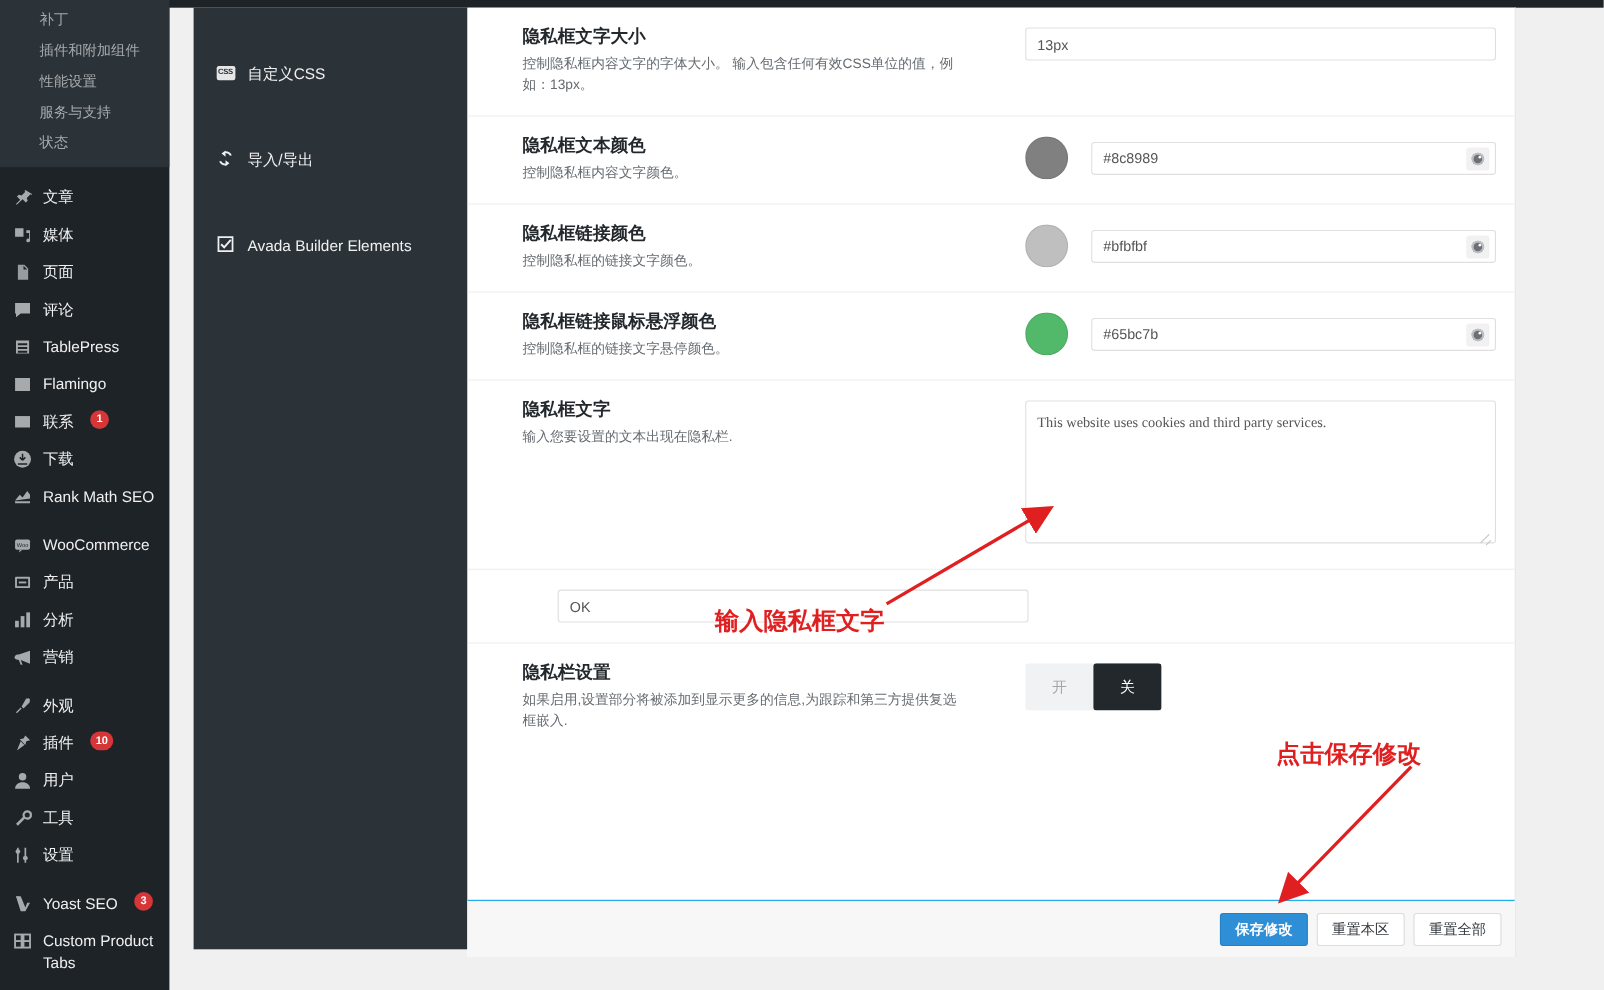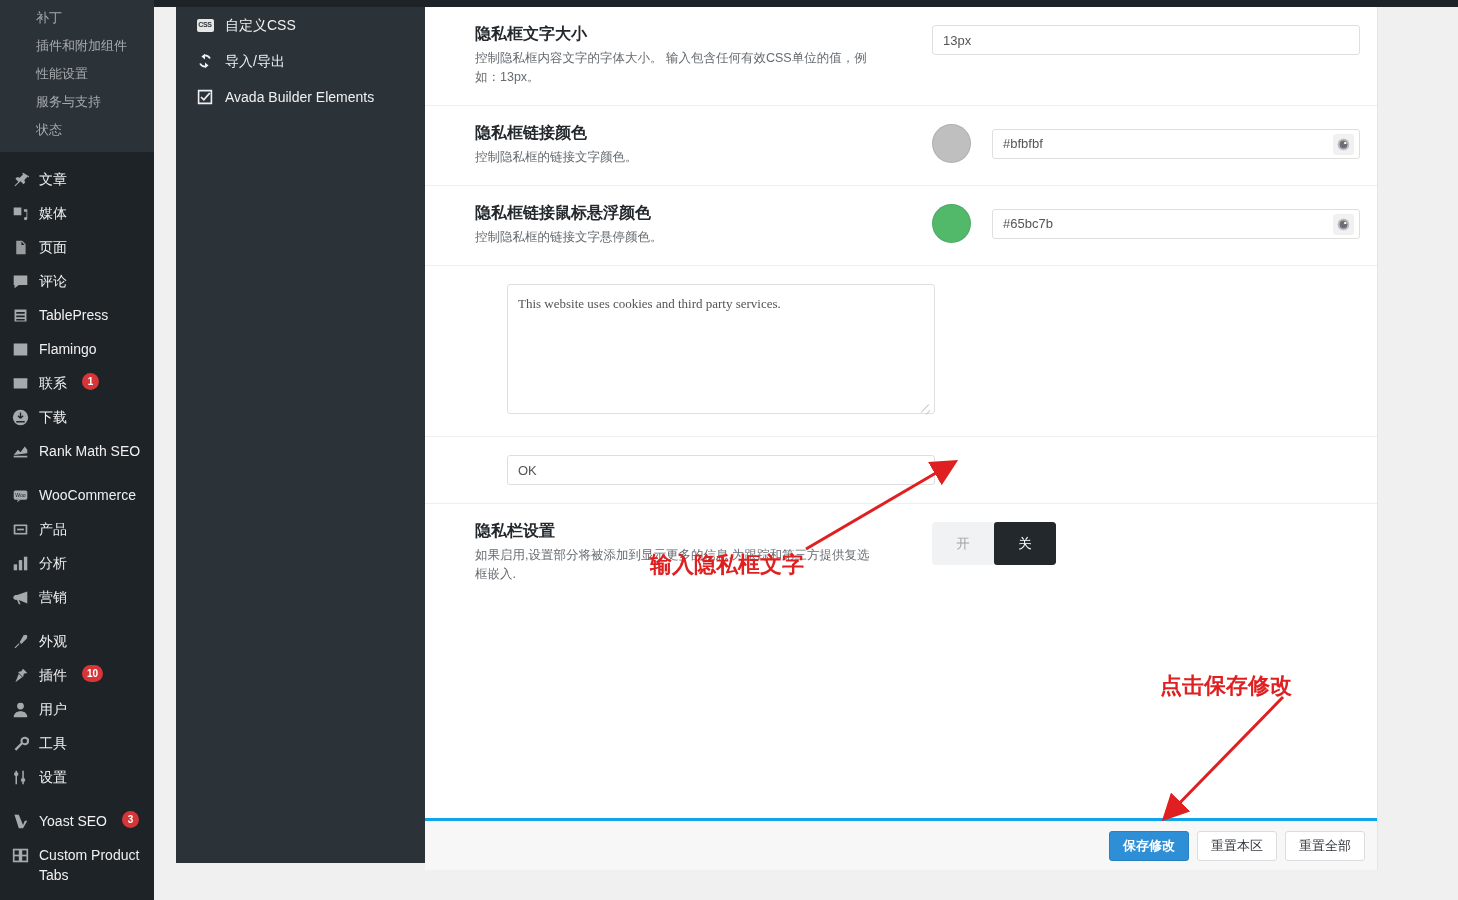--- a/index.html
+++ b/index.html
@@ -62,24 +62,25 @@
     font-size: 10px; font-weight: bold; margin-left: 6px;
     vertical-align: middle;
   }
 
   
   .flyout {
     position: absolute; left: 176px; top: 7px; width: 249px; height: 856px;
     background: #2c3338;
   }
   .flyout-item {
-    display: flex; align-items: center; gap: 11px;
+    display: flex; align-items: flex-start; gap: 11px;
     padding: 8px 0 8px 20px;
     color: #f0f0f1; font-size: 14px; line-height: 20px;
     cursor: pointer;
+    margin-top: 42px;
   }
   .flyout-item .fi-ico {
     width: 18px; height: 18px; flex: 0 0 18px;
     display: flex; align-items: center; justify-content: center;
   }
   .flyout-item .fi-ico svg { width: 16px; height: 16px; fill: #f0f0f1; display:block; }
   .css-chip {
     width: 17px; height: 13px; border-radius: 2px; background: #e6e6e6;
     color: #2c3338; font-size: 7px; font-weight: bold;
     display: flex; align-items: center; justify-content: center;
@@ -181,21 +182,21 @@
     display: flex; align-items: center; justify-content: center;
     font-size: 13.5px; cursor: pointer;
     border: none; font-family: "Liberation Sans", sans-serif;
   }
   .tg-off { background: #f1f2f3; color: #a3a6a9; border-radius: 3px 0 0 3px; }
   .tg-on  { background: #23282d; color: #ffffff; border-radius: 3px; }
 
   
   .footer {
     position: absolute; left: 0; bottom: 0; right: 0; height: 52px;
-    background: #f7f7f7; border-top: 3px solid #0ea5e9;
+    background: #f7f7f7; border-top: 1px solid #0ea5e9;
     display: flex; align-items: center; justify-content: flex-end;
     padding-right: 12px; gap: 8px;
   }
   .btn {
     height: 30px; padding: 0 13px; border-radius: 3px;
     font-size: 13px; display: flex; align-items: center; cursor: pointer;
     font-family: "Liberation Sans", sans-serif;
   }
   .btn-primary {
     background: #2e8ed6; color: #fff; border: 1px solid #2481c4;
@@ -450,20 +451,41 @@
       <div class="row">
         <div class="row-label">
           <div class="row-title">隐私框文字大小</div>
           <div class="row-desc">控制隐私框内容文字的字体大小。 输入包含任何有效CSS单位的值，例如：13px。</div>
         </div>
         <div class="row-control">
           <input class="txt-input" type="text" value="13px" style="">
         </div>
       </div>
 
+      <div class="row">
+        <div class="row-label">
+          <div class="row-title">隐私框文本颜色</div>
+          <div class="row-desc">控制隐私框内容文字颜色。</div>
+        </div>
+        <div class="row-control">
+          <div class="color-wrap">
+            <div class="swatch" id="sw1" style="background: rgb(128, 128, 128);"></div>
+            <div class="color-field">
+              <input type="text" value="#8c8989" style="">
+              <span class="picker-btn">
+                <svg viewBox="0 0 16 16">
+                    <circle cx="8" cy="8" r="7" fill="#6c7076"></circle>
+                    <path d="M8 1a7 7 0 0 0 0 14 7 7 0 0 0 0-14zm0 2.2a4.8 4.8 0 0 1 0 9.6 4.8 4.8 0 0 1 0-9.6z" fill="#ffffff" opacity="0.55"></path>
+                    <circle cx="10.2" cy="6" r="1.5" fill="#ffffff"></circle>
+                  </svg>
+              </span>
+            </div>
+          </div>
+        </div>
+      </div>
 
       <div class="row">
         <div class="row-label">
           <div class="row-title">隐私框链接颜色</div>
           <div class="row-desc">控制隐私框的链接文字颜色。</div>
         </div>
         <div class="row-control">
           <div class="color-wrap">
             <div class="swatch" id="sw2" style="background: rgb(191, 191, 191);"></div>
             <div class="color-field">
@@ -496,20 +518,24 @@
                     <path d="M8 1a7 7 0 0 0 0 14 7 7 0 0 0 0-14zm0 2.2a4.8 4.8 0 0 1 0 9.6 4.8 4.8 0 0 1 0-9.6z" fill="#ffffff" opacity="0.55"></path>
                     <circle cx="10.2" cy="6" r="1.5" fill="#ffffff"></circle>
                   </svg>
               </span>
             </div>
           </div>
         </div>
       </div>
 
       <div class="row">
+        <div class="row-label">
+          <div class="row-title">隐私框文字</div>
+          <div class="row-desc">输入您要设置的文本出现在隐私栏.</div>
+        </div>
         <div class="row-control">
           <div class="ta-wrap">
             <textarea class="ta" style="">This website uses cookies and third party services.</textarea>
             <span class="ta-grip"></span>
           </div>
         </div>
       </div>
 
       <div class="row">
         <div class="row-control">

